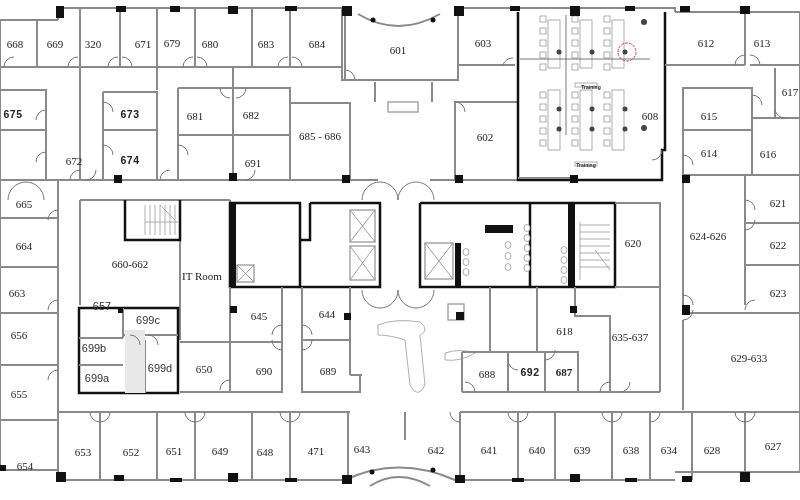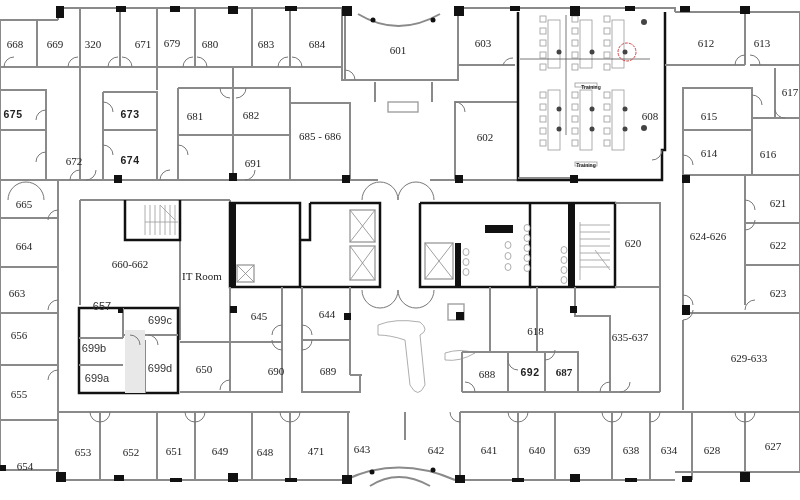--- a/index.html
+++ b/index.html
@@ -371,31 +371,31 @@
     <div class="room-label" style="left: 778px; top: 203px;">621</div>
     <div class="room-label" style="left: 708px; top: 236px;">624-626</div>
     <div class="room-label" style="left: 778px; top: 245px;">622</div>
     <div class="room-label" style="left: 633px; top: 243px;">620</div>
     <div class="room-label" style="left: 24px; top: 246px;">664</div>
     <div class="room-label" style="left: 130px; top: 264px;">660-662</div>
     <div class="room-label" style="left: 202px; top: 276px;">IT Room</div>
     <div class="room-label" style="left: 17px; top: 293px;">663</div>
     <div class="room-label" style="left: 778px; top: 293px;">623</div>
     <div class="room-label sans" style="left: 102px; top: 306px;">657</div>
-    <div class="room-label sans" style="left: 148px; top: 320px; padding-left: 24px;">699c</div>
+    <div class="room-label sans" style="left: 148px; top: 320px;">699c</div>
     <div class="room-label" style="left: 259px; top: 316px;">645</div>
     <div class="room-label" style="left: 327px; top: 314px;">644</div>
-    <div class="room-label" style="left: 529px; top: 331px; padding-left: 13px;">618</div>
+    <div class="room-label" style="left: 558px; top: 331px; padding-left: 13px;">618</div>
     <div class="room-label" style="left: 630px; top: 337px;">635-637</div>
     <div class="room-label" style="left: 749px; top: 358px;">629-633</div>
     <div class="room-label" style="left: 19px; top: 335px;">656</div>
     <div class="room-label sans" style="left: 94px; top: 348px;">699b</div>
     <div class="room-label sans" style="left: 160px; top: 368px;">699d</div>
     <div class="room-label" style="left: 204px; top: 369px;">650</div>
-    <div class="room-label" style="left: 270px; top: 371px; padding-left: 12px;">690</div>
+    <div class="room-label" style="left: 258px; top: 371px; padding-left: 12px;">690</div>
     <div class="room-label" style="left: 328px; top: 371px;">689</div>
     <div class="room-label" style="left: 487px; top: 374px;">688</div>
     <div class="room-label bold" style="left: 530px; top: 372px;">692</div>
     <div class="room-label" style="left: 564px; top: 372px; font-weight: bold;">687</div>
     <div class="room-label sans" style="left: 97px; top: 378px;">699a</div>
     <div class="room-label" style="left: 19px; top: 394px;">655</div>
     <div class="room-label" style="left: 25px; top: 447px; margin-top: 19px;">654</div>
     <div class="room-label" style="left: 83px; top: 452px;">653</div>
     <div class="room-label" style="left: 131px; top: 452px;">652</div>
     <div class="room-label" style="left: 174px; top: 451px;">651</div>

